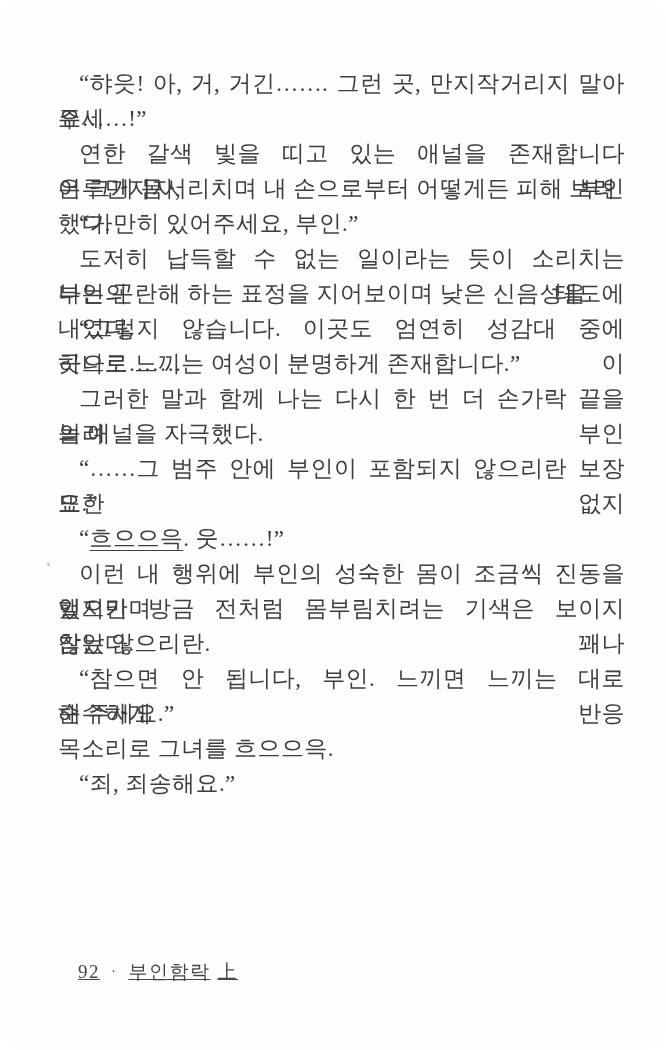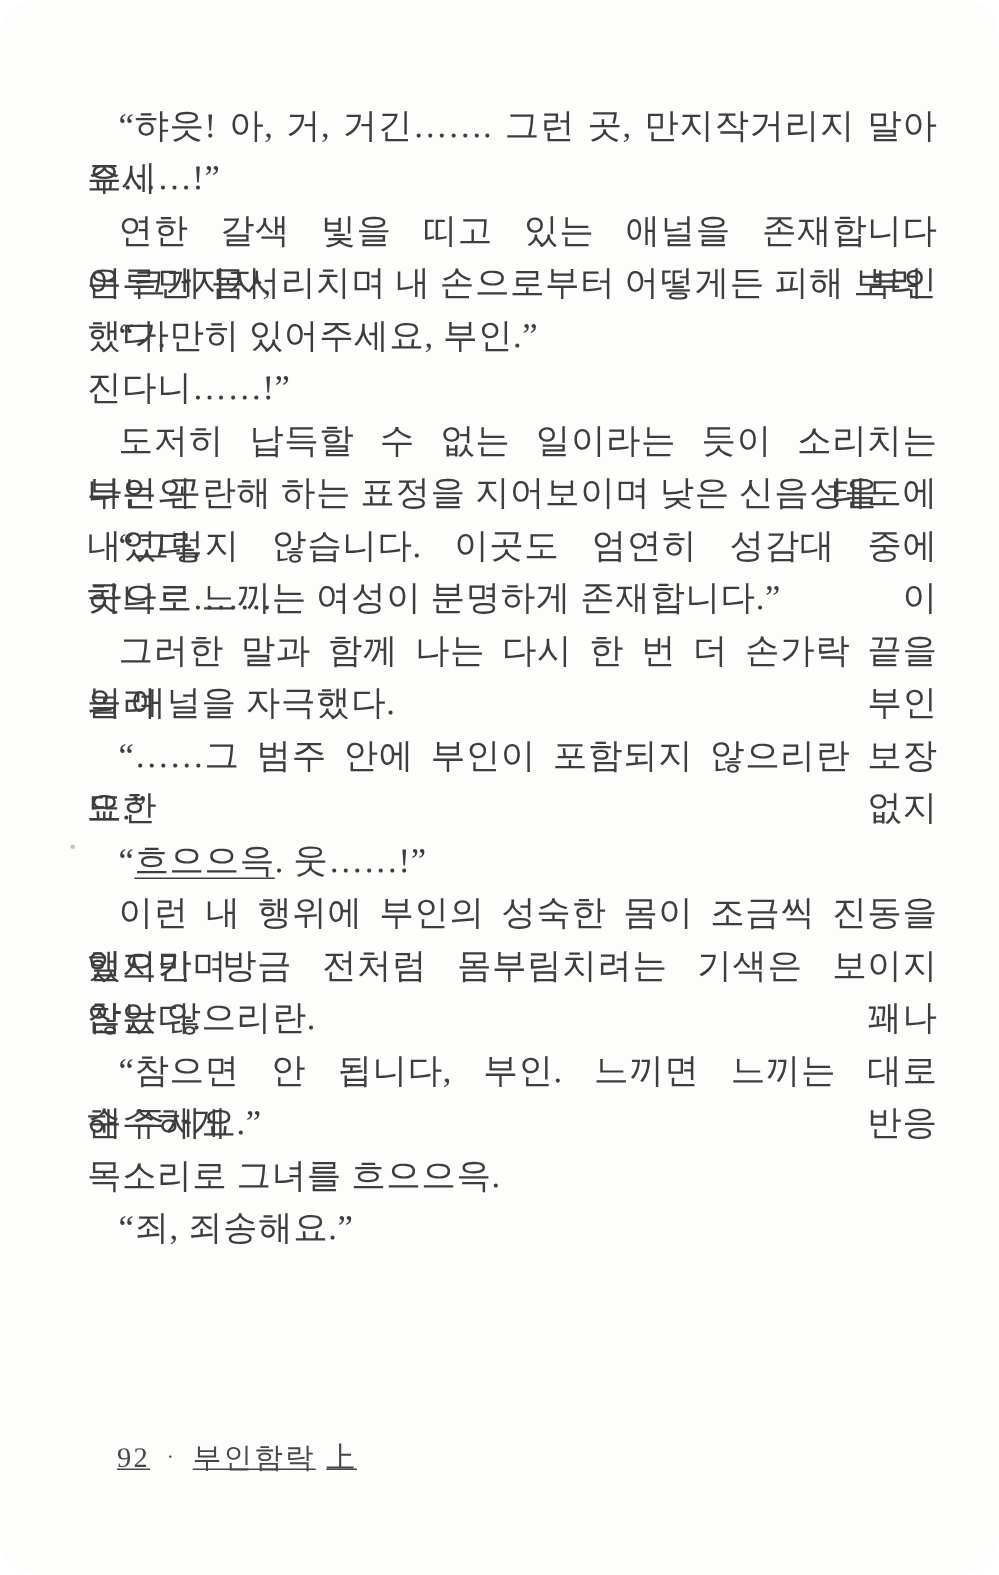--- a/index.html
+++ b/index.html
@@ -63,21 +63,20 @@
 <body>
 
 <div class="page">
 
   <div class="text-block">
     <div class="ln ind just">“햐읏! 아, 거, 거긴……. 그런 곳, 만지작거리지 말아 주세</div>
     <div class="ln">요……!”</div>
     <div class="ln ind just">연한 갈색 빛을 띠고 있는 애널을 존재합니다 어루만지자, 부인</div>
     <div class="ln">은 크게 몸서리치며 내 손으로부터 어떻게든 피해 보려 했다.</div>
     <div class="ln ind">“가만히 있어주세요, 부인.”</div>
-    <div class="ln">진다니……!”</div>
     <div class="ln ind just">도저히 납득할 수 없는 일이라는 듯이 소리치는 부인의 태도에</div>
     <div class="ln">나는 곤란해 하는 표정을 지어보이며 낮은 신음성을 내었다.</div>
     <div class="ln ind just">“그렇지 않습니다. 이곳도 엄연히 성감대 중에 하나로……. 이</div>
     <div class="ln">곳으로 느끼는 여성이 분명하게 존재합니다.”</div>
     <div class="ln ind just">그러한 말과 함께 나는 다시 한 번 더 손가락 끝을 놀려 부인</div>
     <div class="ln">의 애널을 자극했다.</div>
     <div class="ln ind just">“……그 범주 안에 부인이 포함되지 않으리란 보장 또한 없지</div>
     <div class="ln">요.”</div>
     <div class="ln ind"><span>“</span><span class="ul">흐으으윽</span><span>. 웃……!”</span></div>
     <div class="ln ind just">이런 내 행위에 부인의 성숙한 몸이 조금씩 진동을 일으키며</div>

